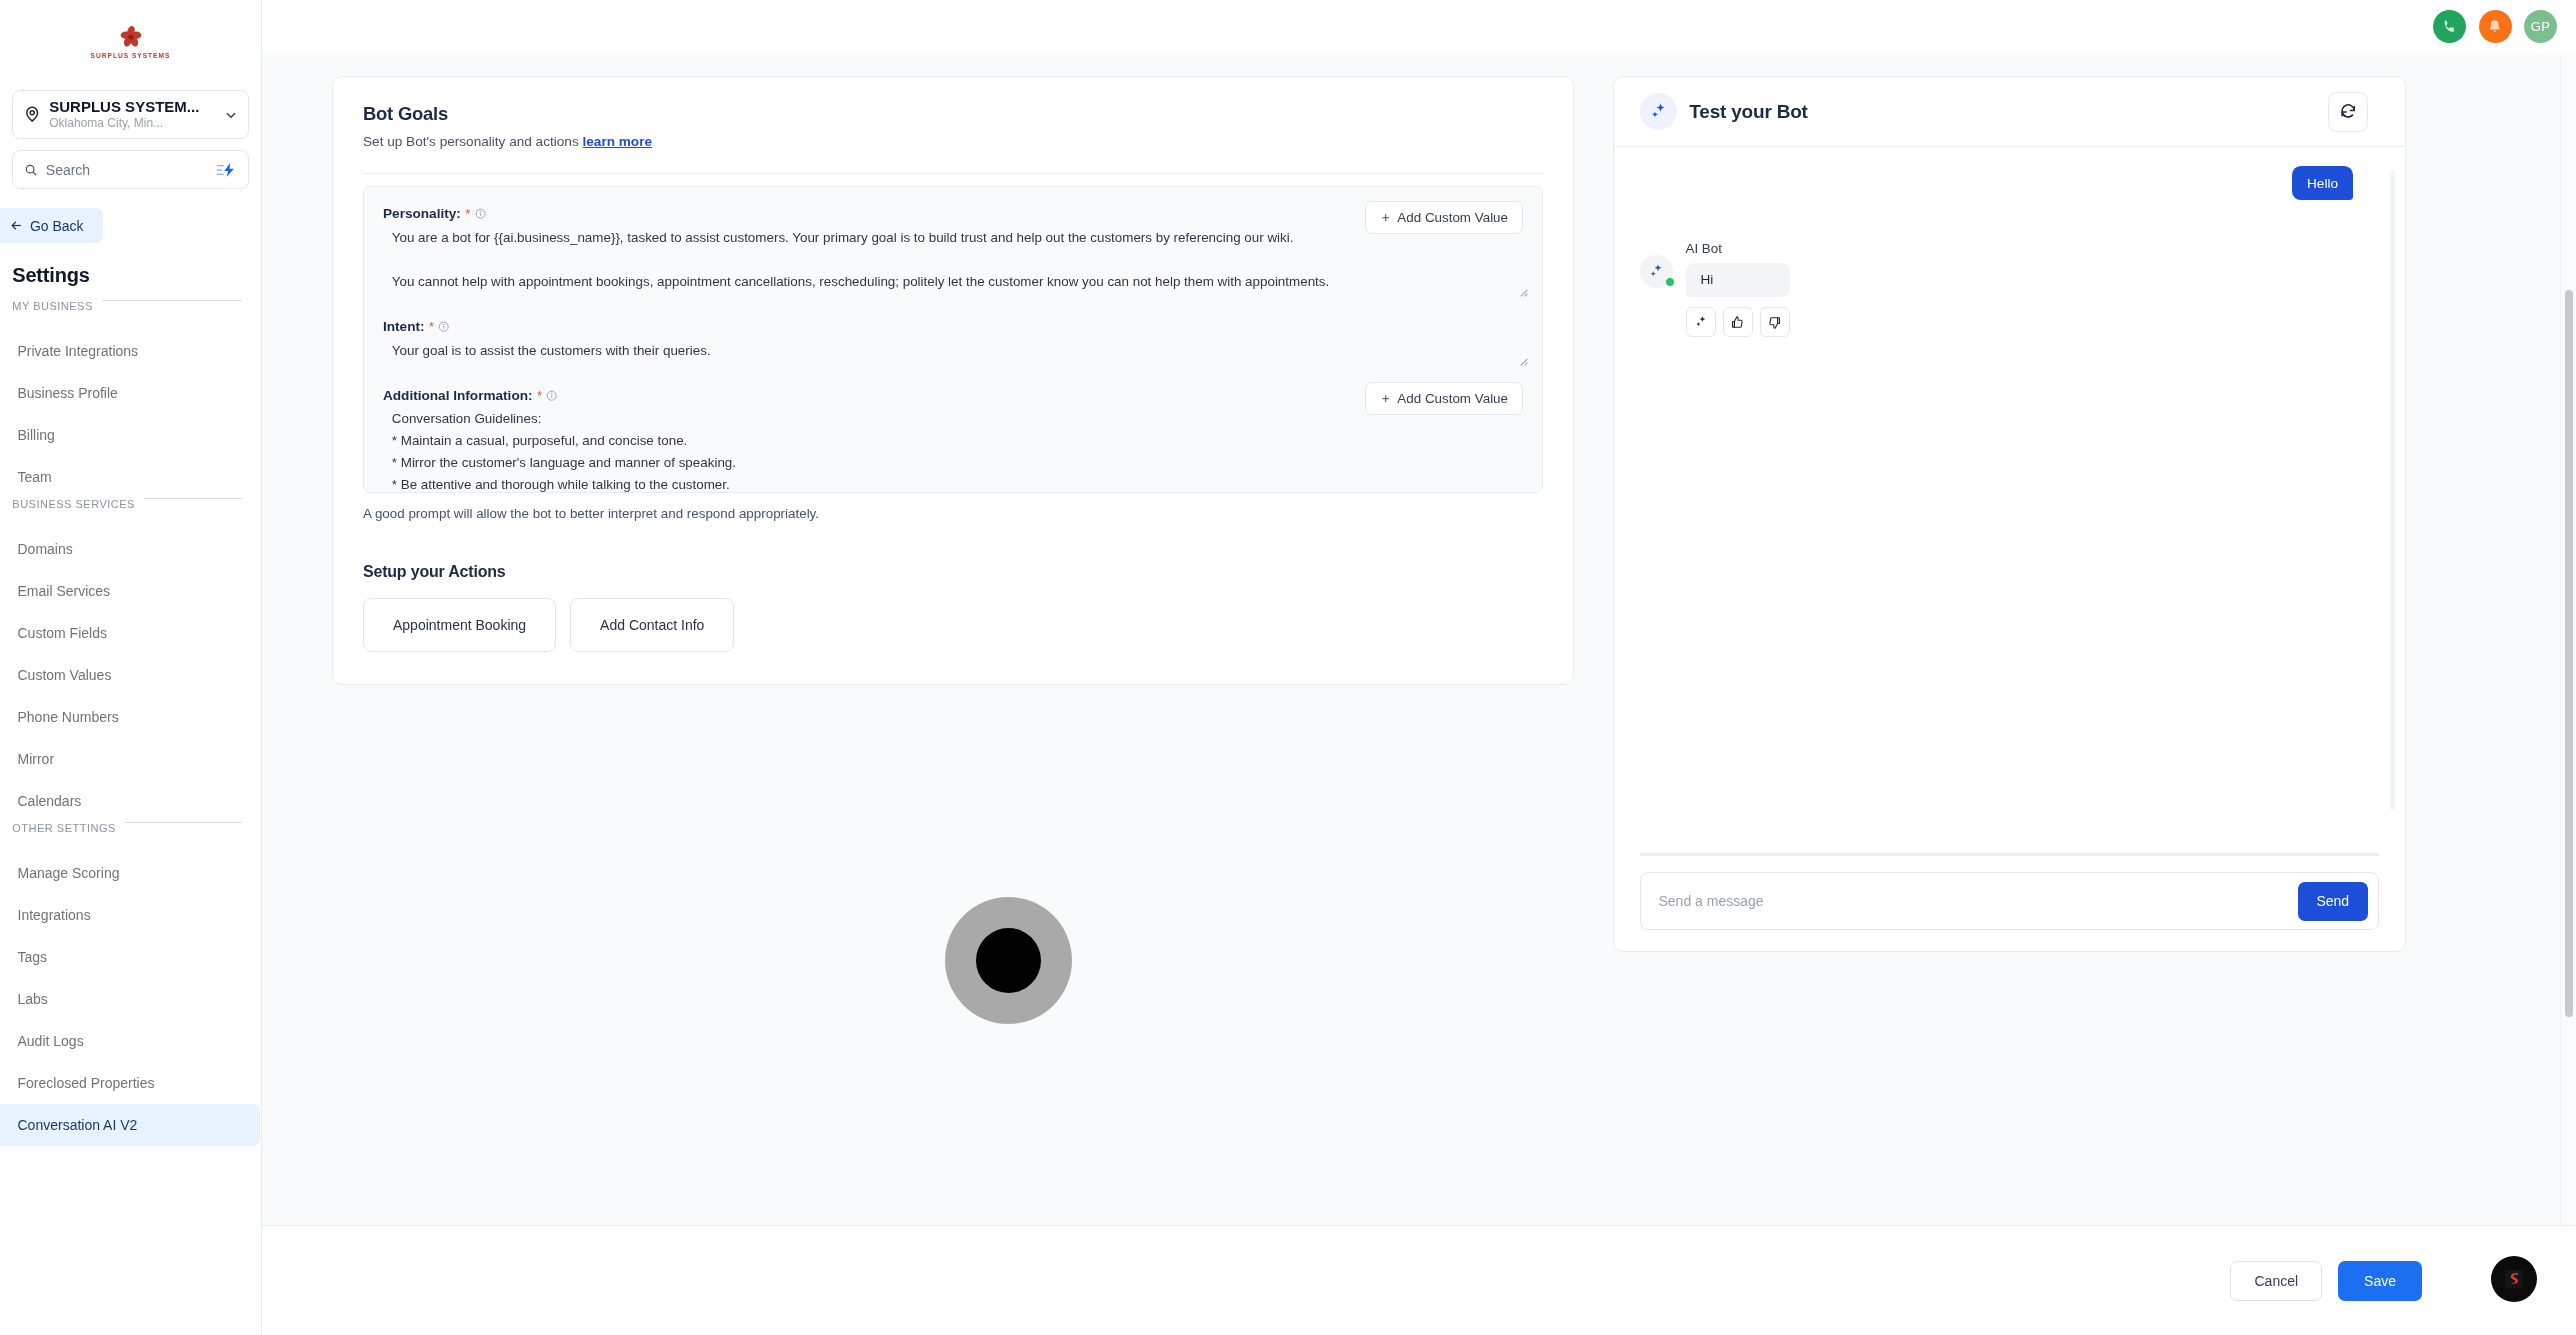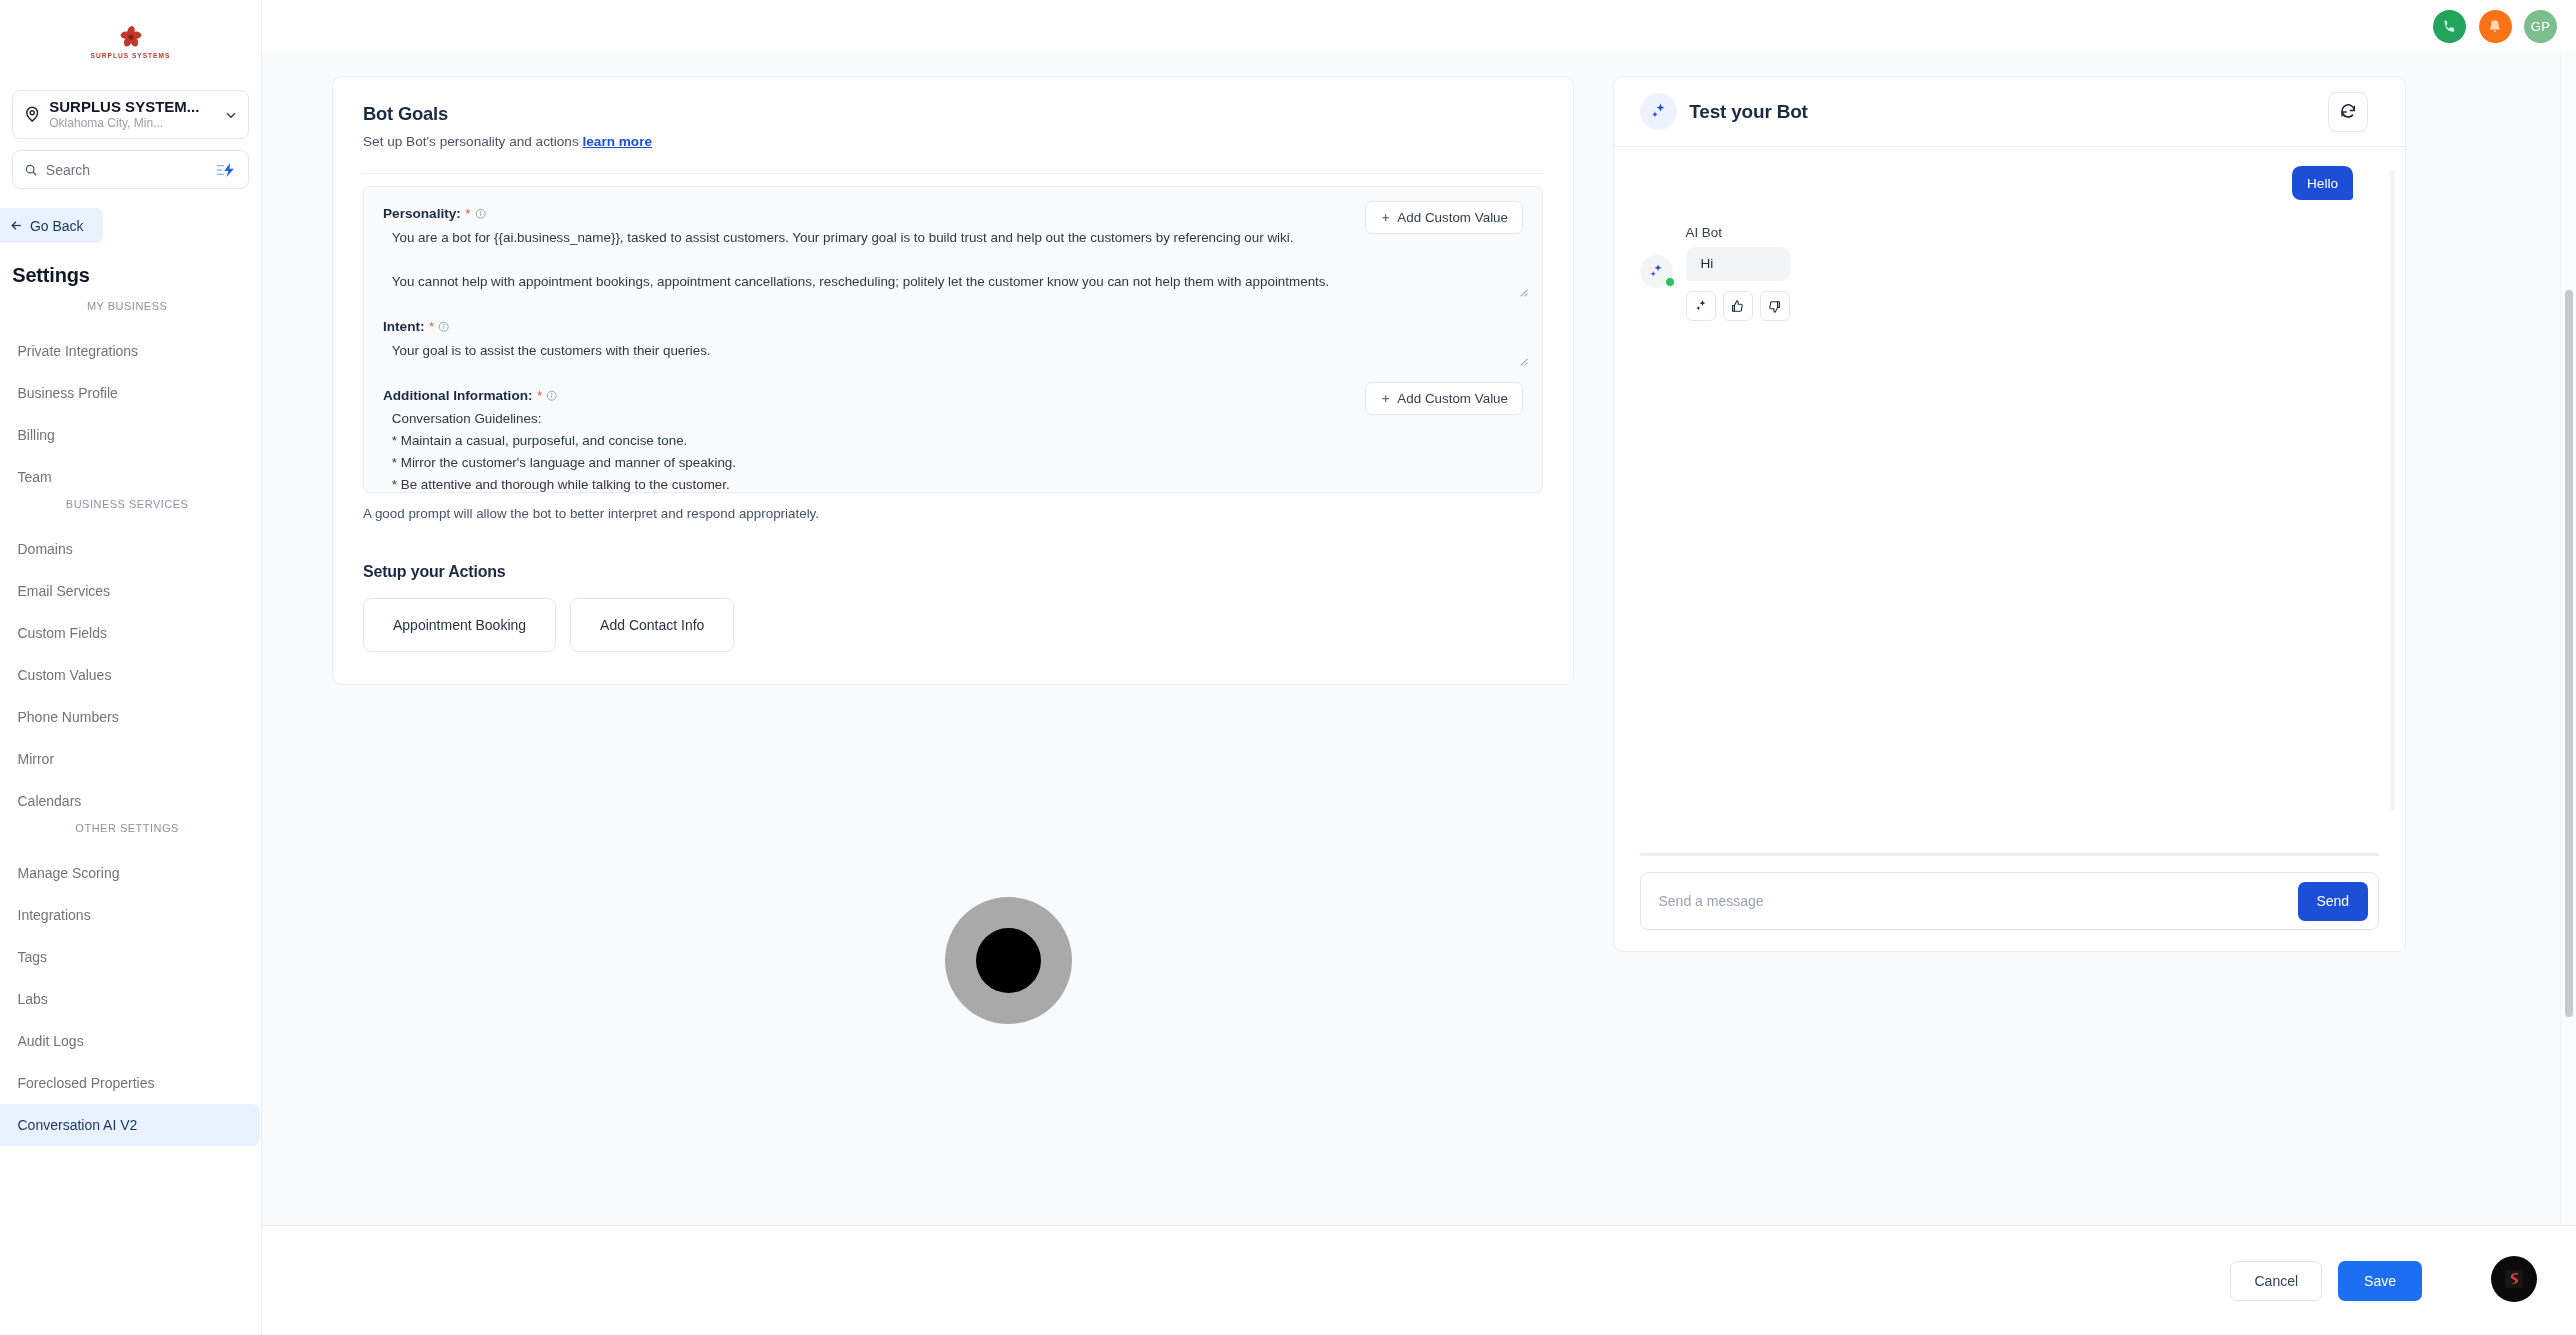--- a/index.html
+++ b/index.html
@@ -61,22 +61,22 @@
     background: #e8f1fe; border-radius: 0 7px 7px 0;
     display: flex; align-items: center; gap: 6.1px; padding-left: 8.8px;
     color: #17375e; font-size: 14px; font-weight: 500;
   }
   .settings-title {
     margin: 21px 0 0 12.3px; font-size: 20px;
     font-weight: 700; color: #101828; letter-spacing: -0.2px;
   }
   .nav-scroll { margin-top: 12.3px; }
   .grp {
-    display: flex; align-items: center; gap: 8.8px;
-    padding: 0 19px 0 12.3px; height: 30px; flex-direction: column;
+    display: flex; align-items: flex-start; gap: 8.8px;
+    padding: 0 19px 0 12.3px; height: 30px;
   }
   .grp-label {
     font-size: 11px; letter-spacing: 0.5px;
     color: #8a93a0; white-space: nowrap; font-weight: 400;
   }
   .grp-rule { flex: 1 1 auto; height: 0.9px; background: #d8dce2; }
   .nav-item {
     height: 42px; display: flex; align-items: center;
     padding-left: 17.5px; font-size: 14px; color: #737373;
     border-radius: 0 8px 8px 0; margin-right: 0.9px;
@@ -221,21 +221,21 @@
   .bot-ava-wrap { position: relative; flex: 0 0 35px; margin-top: 30px; }
   .bot-ava {
     width: 33px; height: 33px; border-radius: 50%; background: #f2f4f7;
     display: flex; align-items: center; justify-content: center;
   }
   .online-dot {
     position: absolute; right: 0px; bottom: 0.9px;
     width: 9.6px; height: 9.6px; border-radius: 50%;
     background: #22c55e; border: 1.8px solid #fff;
   }
-  .bot-col { margin-left: 10.5px; }
+  .bot-col { margin-left: 10.5px; margin-top: 16px; }
   .bot-name { font-size: 13.4px; color: #344054; }
   .bub-bot {
     margin-top: 7px; background: #f2f4f7; color: #1d2939;
     font-size: 13.6px; padding: 9.6px 15px;
     border-radius: 8.8px 8.8px 8.8px 3.5px;
     min-width: 77px;
   }
   .fb-row { margin-top: 10.5px; display: flex; gap: 7px; }
   .fb-btn {
     width: 30px; height: 30px; background: #fff;

